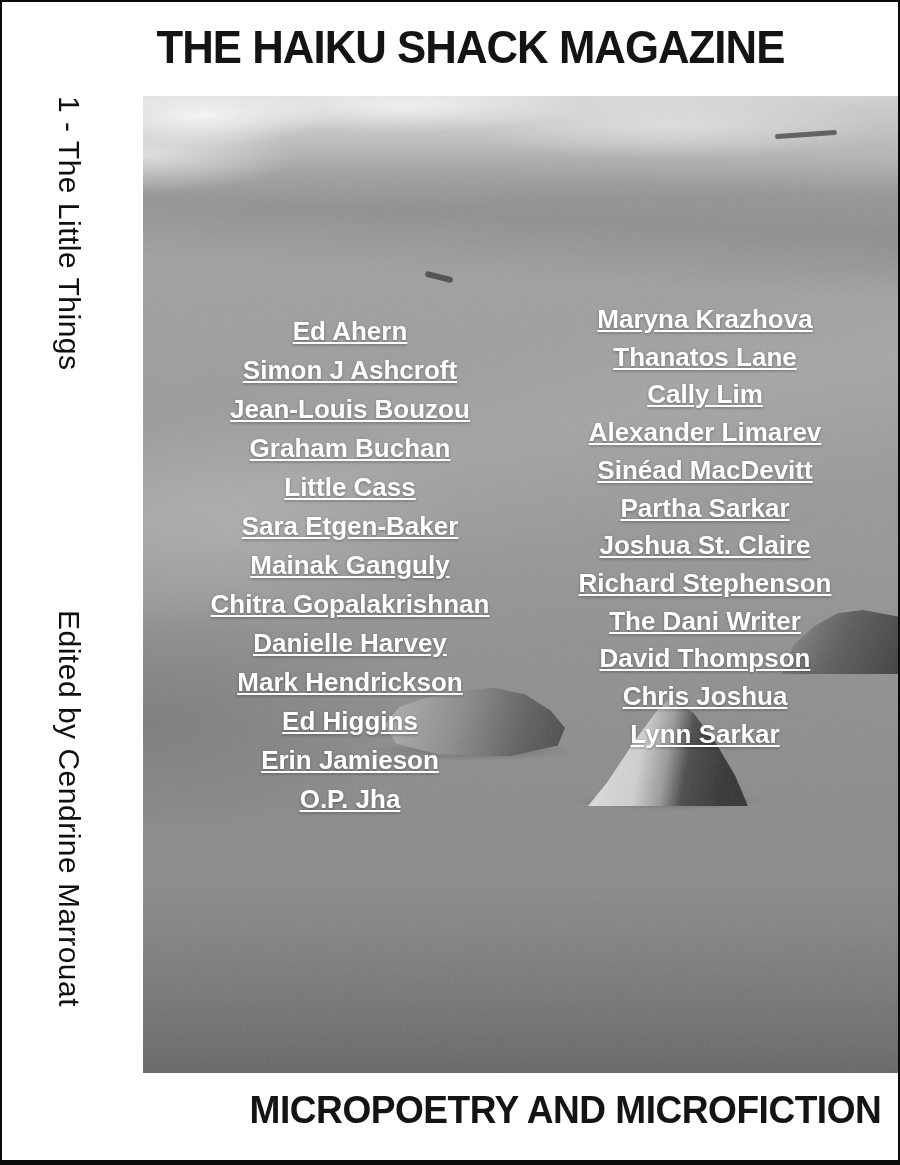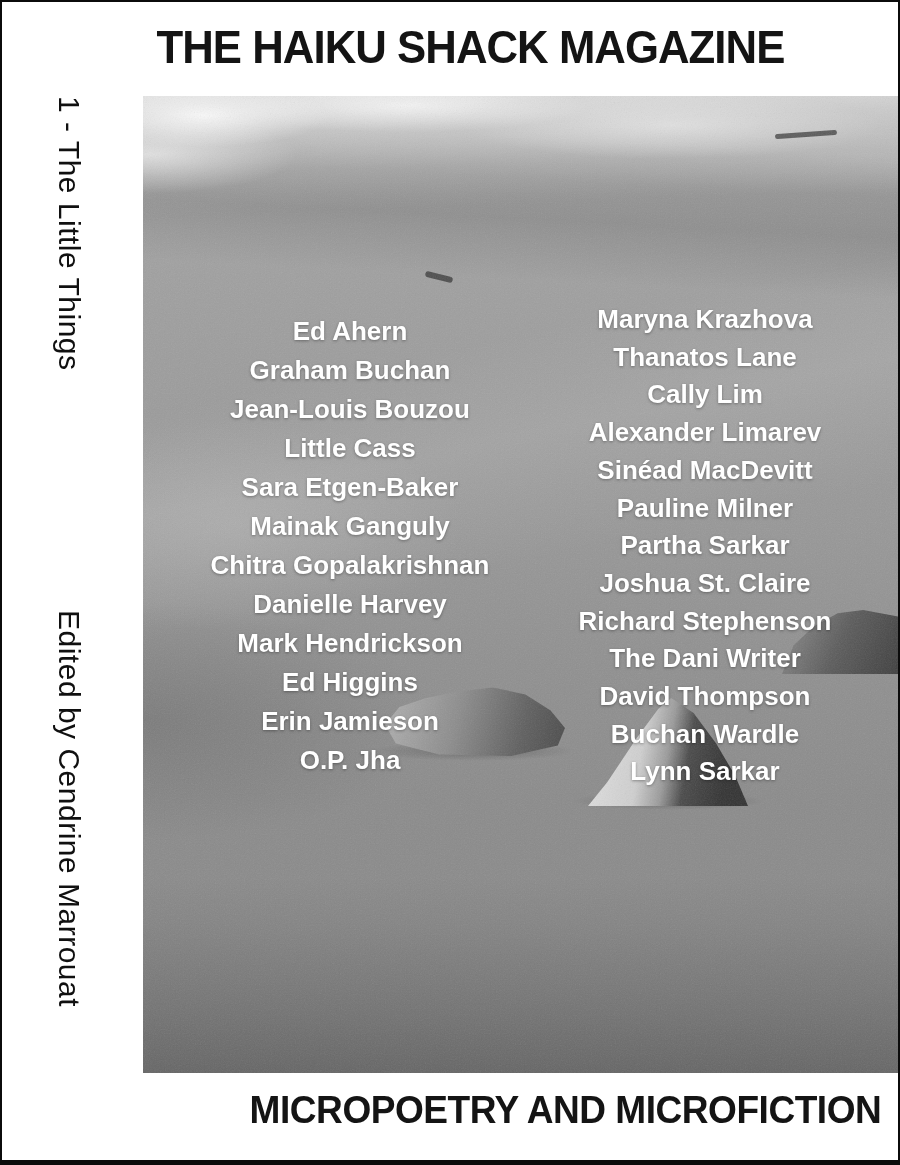--- a/index.html
+++ b/index.html
@@ -89,20 +89,21 @@
   .shadow-center{left:428px;top:696px;width:195px;height:18px;}
   .streak{position:absolute;background:rgba(35,35,35,0.65);border-radius:3px;}
   .streak-a{left:632px;top:36px;width:62px;height:5px;transform:rotate(-4deg);}
   .streak-b{left:282px;top:178px;width:28px;height:6px;transform:rotate(14deg);}
   
   .names-col{
     position:absolute;text-align:center;
     color:var(--names-text);font-weight:bold;font-size:26px;
     text-shadow:0 1px 3px rgba(0,0,0,0.35);
     white-space:nowrap;
+    text-decoration:underline;
   }
   .names-left{left:173px;width:350px;top:310px;line-height:39px;}
   .names-right{left:528px;width:350px;top:299px;line-height:37.7px;}
   
   .footer-bar{
     position:absolute;top:1080px;left:0;right:0;
     text-align:right;line-height:56px;white-space:nowrap;
   }
   .footer-inner{
     display:inline-block;
@@ -141,46 +142,46 @@
         <feComponentTransfer>
             <feFuncA type="linear" slope="0.16"></feFuncA>
           </feComponentTransfer>
       </filter>
       <rect width="100%" height="100%" filter="url(#grain)"></rect>
     </svg>
   </div>
 
   <div class="names-col names-left">
       <div>Ed Ahern</div>
+      <div>Simon J Ashcroft</div>
+      <div>Jean-Louis Bouzou</div>
       <div>Graham Buchan</div>
-      <div>Jean-Louis Bouzou</div>
       <div>Little Cass</div>
       <div>Sara Etgen-Baker</div>
       <div>Mainak Ganguly</div>
       <div>Chitra Gopalakrishnan</div>
       <div>Danielle Harvey</div>
       <div>Mark Hendrickson</div>
       <div>Ed Higgins</div>
       <div>Erin Jamieson</div>
       <div>O.P. Jha</div>
     </div>
 
   <div class="names-col names-right">
       <div>Maryna Krazhova</div>
       <div>Thanatos Lane</div>
       <div>Cally Lim</div>
       <div>Alexander Limarev</div>
       <div>Sinéad MacDevitt</div>
-      <div>Pauline Milner</div>
       <div>Partha Sarkar</div>
       <div>Joshua St. Claire</div>
       <div>Richard Stephenson</div>
       <div>The Dani Writer</div>
       <div>David Thompson</div>
-      <div>Buchan Wardle</div>
+      <div>Chris Joshua</div>
       <div>Lynn Sarkar</div>
     </div>
 
   <div class="footer-bar">
     <span class="footer-inner">MICROPOETRY AND MICROFICTION</span>
   </div>
 
 </div>
 
 </body></html>

